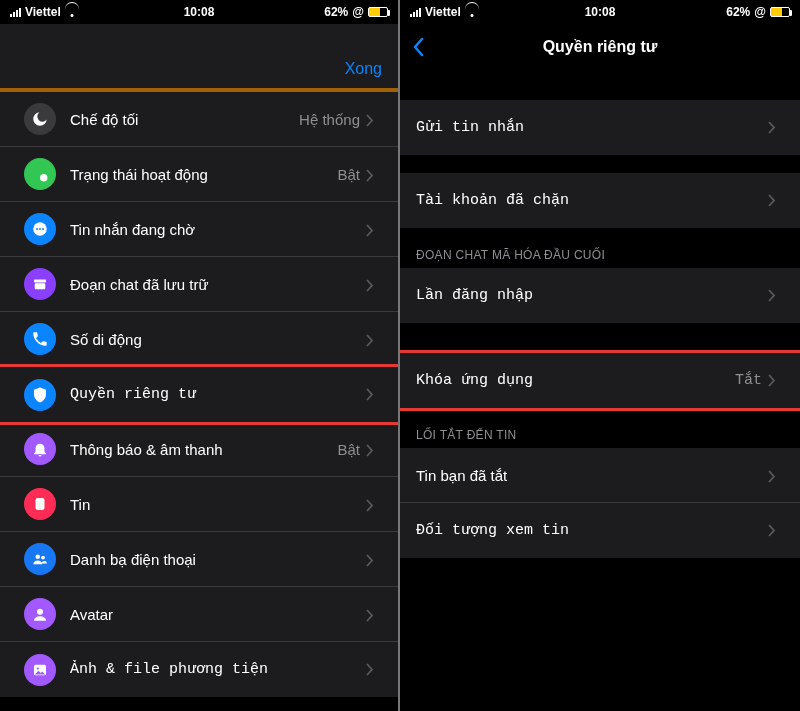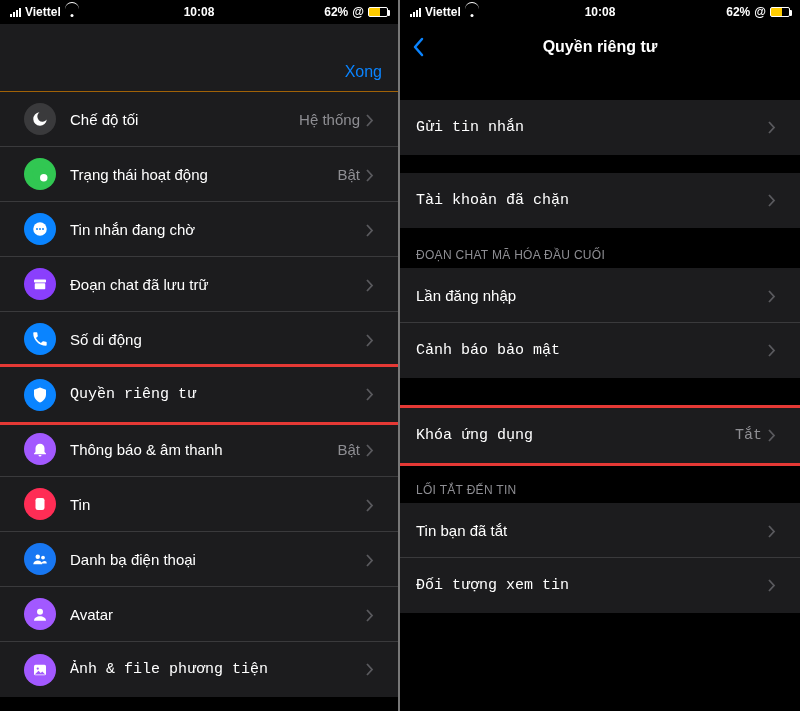--- a/index.html
+++ b/index.html
@@ -67,21 +67,21 @@
   }
 
   
   .header-left {
     height: 68px;
     background: #1c1c1e;
     display: flex;
     align-items: flex-end;
     justify-content: flex-end;
     padding: 0 16px 10px 16px;
-    border-bottom: 1px solid #a16207;
+    border-bottom: 4px solid #a16207;
   }
   .done-link { color: #0a84ff; font-size: 16px; font-weight: 500; }
 
   
   .header-right {
     height: 46px;
     display: flex;
     align-items: center;
     justify-content: center;
     position: relative;
@@ -384,26 +384,20 @@
 
     <div class="section-header">ĐOẠN CHAT MÃ HÓA ĐẦU CUỐI</div>
 
     <div class="group">
       <div class="row row-noicon">
         <span class="row-label">Lần đăng nhập</span>
         <span class="chevron"><svg viewBox="0 0 8 13" fill="none">
               <path d="M1 1l5 5.5L1 12" stroke="#5a5a5e" stroke-width="1.8"></path>
             </svg></span>
       </div>
-      <div class="row row-noicon">
-        <span class="row-label">Cảnh báo bảo mật</span>
-        <span class="chevron"><svg viewBox="0 0 8 13" fill="none">
-              <path d="M1 1l5 5.5L1 12" stroke="#5a5a5e" stroke-width="1.8"></path>
-            </svg></span>
-      </div>
     </div>
 
     <div class="section-gap"></div>
 
     <div class="group">
       <div class="row row-noicon highlight">
         <div class="hl-border"></div>
         <span class="row-label">Khóa ứng dụng</span>
         <span class="row-value">Tắt</span>
         <span class="chevron"><svg viewBox="0 0 8 13" fill="none">

